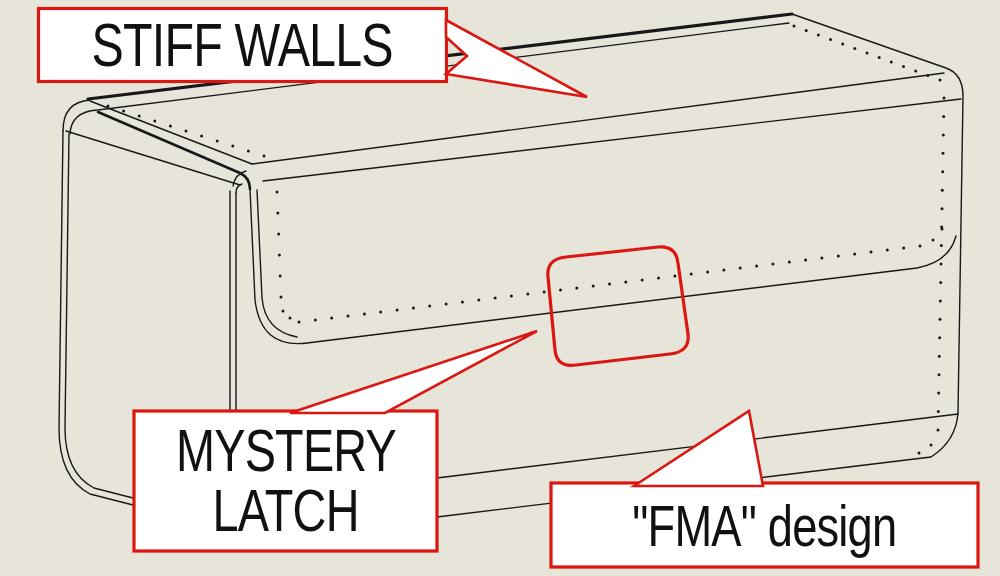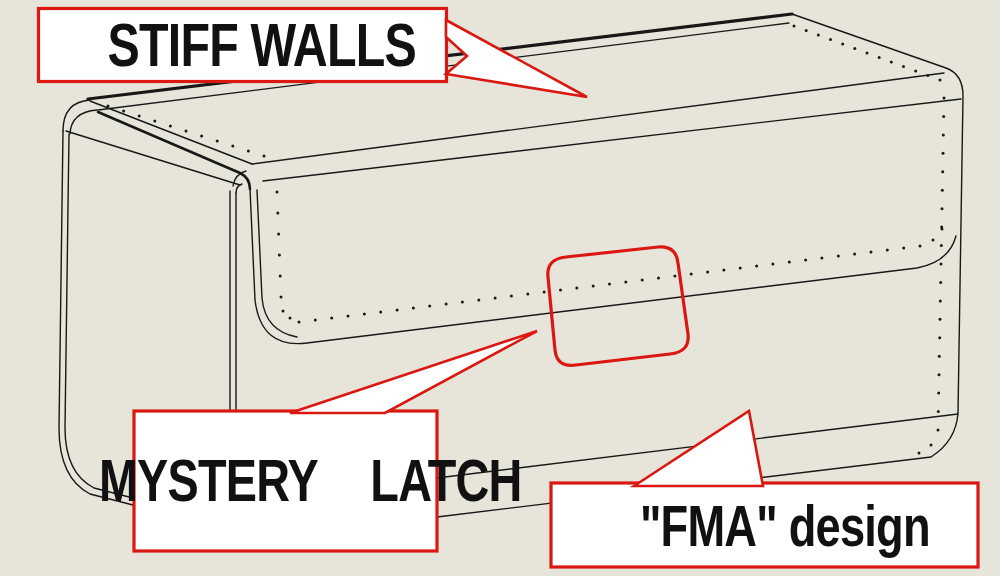--- a/index.html
+++ b/index.html
@@ -7,31 +7,30 @@
     position:relative;
     width:1000px;height:576px;
     overflow:hidden;
     background:var(--paper,#e7e5da);
     font-family:"Liberation Sans",sans-serif;
   }
   .stage svg{position:absolute;left:0;top:0;}
   .callout-label{
     position:absolute;
     display:flex;align-items:center;justify-content:center;
-    font-weight:bold;color:var(--label-text,#111);
+    font-weight:normal;color:var(--label-text,#111);
     pointer-events:none;
-    margin-left:20px;
   }
   .callout-label span{
     display:inline-block;white-space:nowrap;
     transform:scaleX(0.78);transform-origin:center;
     letter-spacing:-1px;
   }
   #lbl-stiff{left:38px;top:8px;width:408px;height:73px;font-size:62px;}
-  #lbl-mystery{left:134px;top:411px;width:303px;height:140px;flex-direction:row;font-size:60px;line-height:60px;}
+  #lbl-mystery{left:134px;top:411px;width:303px;height:140px;flex-direction:column;font-size:60px;line-height:60px;}
   #lbl-fma{left:551px;top:483px;width:427px;height:84px;font-size:58px;}
 </style>
 </head>
 <body>
 
 <div class="stage">
 
   <svg width="1000" height="576" viewBox="0 0 1000 576">
 
     <g stroke="var(--ink,#181818)" fill="none" stroke-width="1.4" stroke-linecap="round" stroke-linejoin="round">

